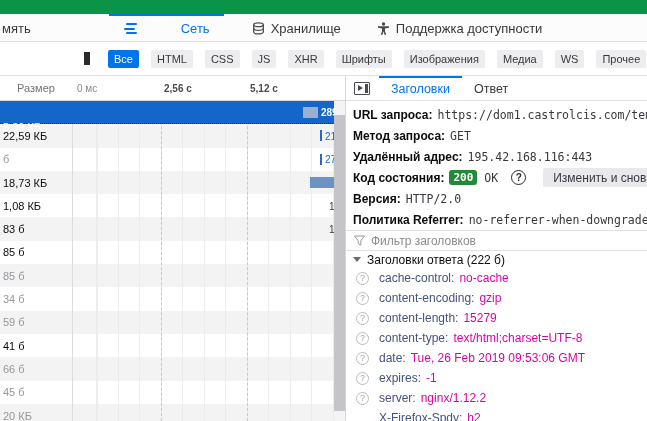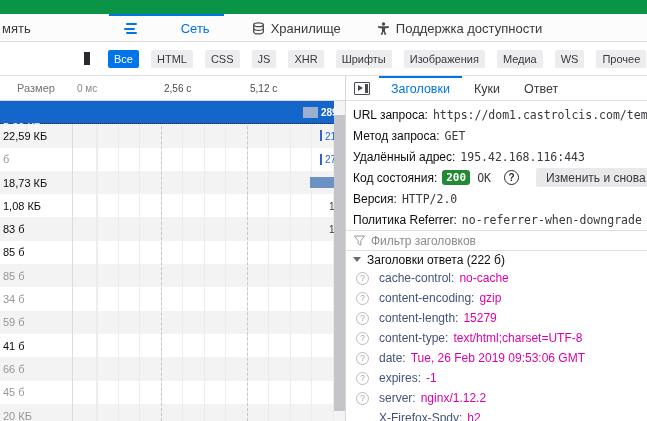--- a/index.html
+++ b/index.html
@@ -61,21 +61,21 @@
   .dash1 { left:161px; } .dash2 { left:247px; }
   .colsep { position:absolute; left:72px; top:0; bottom:0; width:1px; background:#dcdcdf; z-index:1; }
 
   .lh { position:absolute; top:0; left:0; width:345px; height:25px; background:#fff;
     border-bottom:1px solid var(--border2); z-index:2;padding-left:44px; }
   .lh .sizecol { position:absolute; left:0; width:72px; top:0; bottom:0;
     display:flex; align-items:center; justify-content:center;
     font-size:11px; color:#737373; }
   .tick { position:absolute; top:0; bottom:0; display:flex; align-items:center;
     font-size:10px; color:#8a8a8e; white-space:nowrap; }
-  .tick.strong { color:#4a4a4f; font-weight:normal; }
+  .tick.strong { color:#4a4a4f; font-weight:bold; }
 
   .rows { position:absolute; top:25px; left:0; width:345px; bottom:0; overflow:hidden; }
   .req-row { position:relative; height:23.3px; display:flex; align-items:center;
     font-size:11px; cursor:default; }
   .req-row:nth-child(even) { background:#f3f3f4; }
   .req-row .size { padding-left:3px; color:#0c0c0d; position:relative; z-index:3; white-space:nowrap; }
   .req-row.muted .size { color:#96969c; }
   .req-row.selected { background:var(--sel); z-index:2; border-bottom:1px dotted #2c2c30; }
   .req-row.selected .size { color:#fff;margin-top:30px; }
   .wf { position:absolute; inset:0; z-index:3; }
@@ -101,21 +101,21 @@
     border:1px solid #4a4a4f; border-radius:1px; position:relative; }
   .expand-btn .tri { position:absolute; left:3px; top:2.5px; width:0; height:0;
     border-left:5px solid #4a4a4f; border-top:3px solid transparent; border-bottom:3px solid transparent; }
   .expand-btn .bar { position:absolute; right:1.5px; top:1px; bottom:1px; width:3px; background:#4a4a4f; }
   .rtab { display:flex; align-items:center; padding:0 12px; font-size:12.5px;
     color:#38383d; border-top:2px solid transparent; cursor:default; white-space:nowrap; }
   .rtab.active { color:var(--accent); border-top:2px solid var(--accent); }
 
   .summary { padding:3px 0 0 7px; }
   .srow { height:21px; display:flex; align-items:center; white-space:nowrap; font-size:12px; }
-  .slabel { font-weight:normal; color:#0c0c0d; margin-right:5px; }
+  .slabel { font-weight:bold; color:#0c0c0d; margin-right:5px; }
   .sval { font-family:"DejaVu Sans Mono", monospace; font-size:11.5px; color:#38383d; }
   .code-badge { background:var(--badge); color:#fff; font-family:"DejaVu Sans Mono",monospace;
     font-size:11px; font-weight:bold; padding:1px 4px; border-radius:3px; margin-right:7px; }
   .qhelp { width:15px; height:15px; border:1.5px solid #2a2a2e; border-radius:50%;
     display:inline-flex; align-items:center; justify-content:center;
     font-size:10px; font-weight:bold; color:#2a2a2e; margin-left:13px; flex:none; }
   .resend { margin-left:17px; background:#e9e9ec; border-radius:2px;
     padding:2.5px 10px; font-size:12px; color:#38383d; white-space:nowrap; cursor:default; }
 
   .filter-row { height:21px; border-top:1px solid var(--border); border-bottom:1px solid var(--border);
@@ -290,21 +290,20 @@
   </div>
 
   <div class="details">
     <div class="dtabs">
       <span class="expand-btn">
           <span class="tri"></span>
           <span class="bar"></span>
         </span>
       <div id="rtabs" style="display:flex;align-items:stretch;">
           <div class="rtab active">Заголовки</div>
-          <div class="rtab">Куки</div>
           <div class="rtab">Ответ</div>
         </div>
     </div>
 
     <div class="summary">
       <div id="sumTop">
           <div class="srow">
             <span class="slabel">URL запроса:</span>
             <span class="sval">https://dom1.castrolcis.com/tem</span>
           </div>

